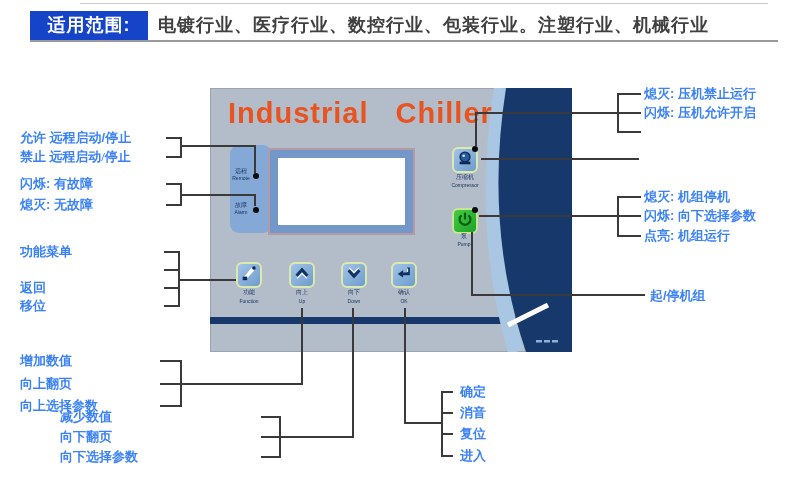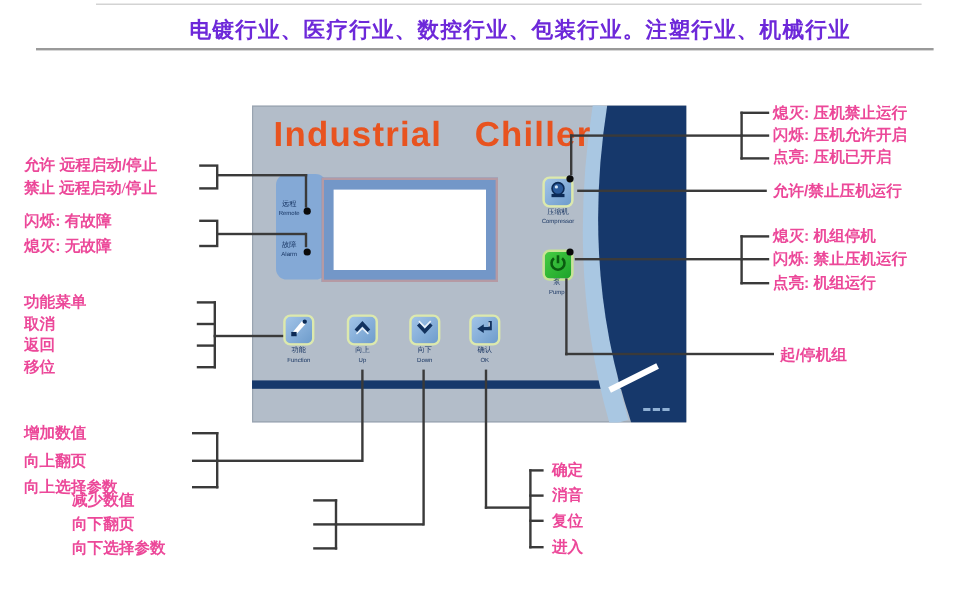--- a/index.html
+++ b/index.html
@@ -2,21 +2,21 @@
 <html><head>
 <meta charset="utf-8">
 <style>
   html,body{margin:0;padding:0;background:#fff;}
   .stage{position:relative;width:800px;height:493px;background:#fff;overflow:hidden;
          font-family:"Liberation Sans","DejaVu Sans",sans-serif;}
   
   .top-hairline{position:absolute;left:80px;top:3px;width:688px;height:1px;background:#c9c9c9;}
   .hdr-badge{position:absolute;left:30px;top:11px;width:118px;height:29px;background:#1544c8;
              color:#fff;font-size:18px;font-weight:bold;text-align:center;line-height:29px;letter-spacing:1px;}
-  .hdr-industries{position:absolute;left:158px;top:13px;font-size:18px;font-weight:bold;color:#6d28d9;
+  .hdr-industries{position:absolute;left:158px;top:13px;font-size:18px;font-weight:bold;color:#404040;
                   letter-spacing:1px;white-space:nowrap;}
   .hdr-underline{position:absolute;left:30px;top:40px;width:748px;height:2px;background:#9a9a9a;}
   
   .panel{position:absolute;left:210px;top:88px;width:362px;height:264px;background:#b3bdc9;
          border:1px solid #99a4b1;box-sizing:border-box;z-index:1;}
   .swoosh{position:absolute;left:210px;top:88px;width:362px;height:264px;z-index:3;pointer-events:none;}
   .navy-stripe{position:absolute;left:210px;top:317px;width:322px;height:7px;background:#16386b;z-index:2;}
   .panel-title{position:absolute;left:228px;top:97px;font-size:29px;font-weight:bold;color:#e8531f;
                letter-spacing:1px;word-spacing:18px;white-space:nowrap;z-index:4;}
   .ind-area{position:absolute;left:230px;top:145px;width:42px;height:88px;background:#84a9d6;
@@ -27,31 +27,32 @@
   
   .tiny-zh{position:absolute;font-size:6px;line-height:7px;color:#13305e;text-align:center;z-index:5;}
   .tiny-en{position:absolute;font-size:5px;line-height:6px;color:#13305e;text-align:center;z-index:5;}
   
   .pbtn{position:absolute;width:26px;height:26px;border:2px solid #dce9ad;border-radius:6px;
         background:linear-gradient(135deg,#a2c4e8,#6e9ccc);box-sizing:border-box;z-index:4;
         display:flex;align-items:center;justify-content:center;}
   .pbtn.green{background:linear-gradient(135deg,#45cc42,#1da32a);border-color:#c8e496;}
   .dot{position:absolute;width:6px;height:6px;border-radius:50%;background:#0a0a0a;z-index:6;}
   
-  .ann{position:absolute;font-size:13px;line-height:16px;font-weight:bold;color:#ec4899;
+  .ann{position:absolute;font-size:13px;line-height:16px;font-weight:bold;color:#3b82f6;
        white-space:nowrap;z-index:5;}
   .ann.r{text-align:left;}
   .ln{position:absolute;background:#3a3a3a;z-index:5;}
 </style>
 </head>
 <body>
 
 <div class="stage">
 
   <div class="top-hairline"></div>
+  <div class="hdr-badge">适用范围:</div>
   <div class="hdr-industries">电镀行业、医疗行业、数控行业、包装行业。注塑行业、机械行业</div>
   <div class="hdr-underline"></div>
 
   <div class="panel"></div>
   <div class="navy-stripe"></div>
 
   <svg class="swoosh" viewBox="0 0 362 264">
     <path d="M 292,0 Q 270,140 306,264" fill="none" stroke="#a9c7e2" stroke-width="16"></path>
     <path d="M 296,0 L 362,0 L 362,264 L 316,264 Q 274,140 296,0 Z" fill="#16386b"></path>
     <path d="M 298,237 L 338,217" stroke="#ffffff" stroke-width="5" fill="none"></path>
@@ -140,41 +141,38 @@
   <div class="tiny-zh" style="left:329px;top:289px;width:50px;">向下</div>
   <div class="tiny-en" style="left:329px;top:298px;width:50px;">Down</div>
   <div class="tiny-zh" style="left:379px;top:289px;width:50px;">确认</div>
   <div class="tiny-en" style="left:379px;top:298px;width:50px;">OK</div>
 
   <div class="ann r" style="left:20px;top:130px;width:144px;">允许 远程启动/停止</div>
   <div class="ann r" style="left:20px;top:149px;width:144px;font-family:Liberation Serif, serif;">禁止 远程启动/停止</div>
   <div class="ann r" style="left:20px;top:176px;width:144px;">闪烁: 有故障</div>
   <div class="ann r" style="left:20px;top:197px;width:144px;">熄灭: 无故障</div>
   <div class="ann r" style="left:20px;top:244px;width:142px;">功能菜单</div>
-  <div class="ann r" style="left:20px;top:262px;width:142px;">取消</div>
   <div class="ann r" style="left:20px;top:280px;width:142px;">返回</div>
   <div class="ann r" style="left:20px;top:298px;width:142px;">移位</div>
   <div class="ann r" style="left:20px;top:353px;width:138px;">增加数值</div>
   <div class="ann r" style="left:20px;top:376px;width:138px;">向上翻页</div>
   <div class="ann r" style="left:20px;top:398px;width:138px;">向上选择参数</div>
   <div class="ann r" style="left:60px;top:409px;width:199px;">减少数值</div>
   <div class="ann r" style="left:60px;top:429px;width:199px;">向下翻页</div>
   <div class="ann r" style="left:60px;top:449px;width:199px;">向下选择参数</div>
 
   <div class="ann" style="left:460px;top:384px;">确定</div>
   <div class="ann" style="left:460px;top:405px;">消音</div>
   <div class="ann" style="left:460px;top:426px;">复位</div>
   <div class="ann" style="left:460px;top:448px;">进入</div>
 
   <div class="ann" style="left:644px;top:86px;">熄灭: 压机禁止运行</div>
   <div class="ann" style="left:644px;top:105px;">闪烁: 压机允许开启</div>
-  <div class="ann" style="left:644px;top:123px;">点亮: 压机已开启</div>
-  <div class="ann" style="left:644px;top:151px;">允许/禁止压机运行</div>
   <div class="ann" style="left:644px;top:189px;">熄灭: 机组停机</div>
-  <div class="ann" style="left:644px;top:208px;">闪烁: 禁止压机运行</div>
+  <div class="ann" style="left:644px;top:208px;">闪烁: 向下选择参数</div>
   <div class="ann" style="left:644px;top:228px;">点亮: 机组运行</div>
   <div class="ann" style="left:650px;top:288px;">起/停机组</div>
 
   <div id="lines">
       <div class="ln" style="left: 166px; top: 137px; width: 14px; height: 2px;"></div>
       <div class="ln" style="left: 166px; top: 156px; width: 14px; height: 2px;"></div>
       <div class="ln" style="left: 180px; top: 137px; width: 2px; height: 21px;"></div>
       <div class="ln" style="left: 180px; top: 145px; width: 76px; height: 2px;"></div>
       <div class="ln" style="left: 254px; top: 145px; width: 2px; height: 28px;"></div>
       <div class="ln" style="left: 166px; top: 183px; width: 14px; height: 2px;"></div>

